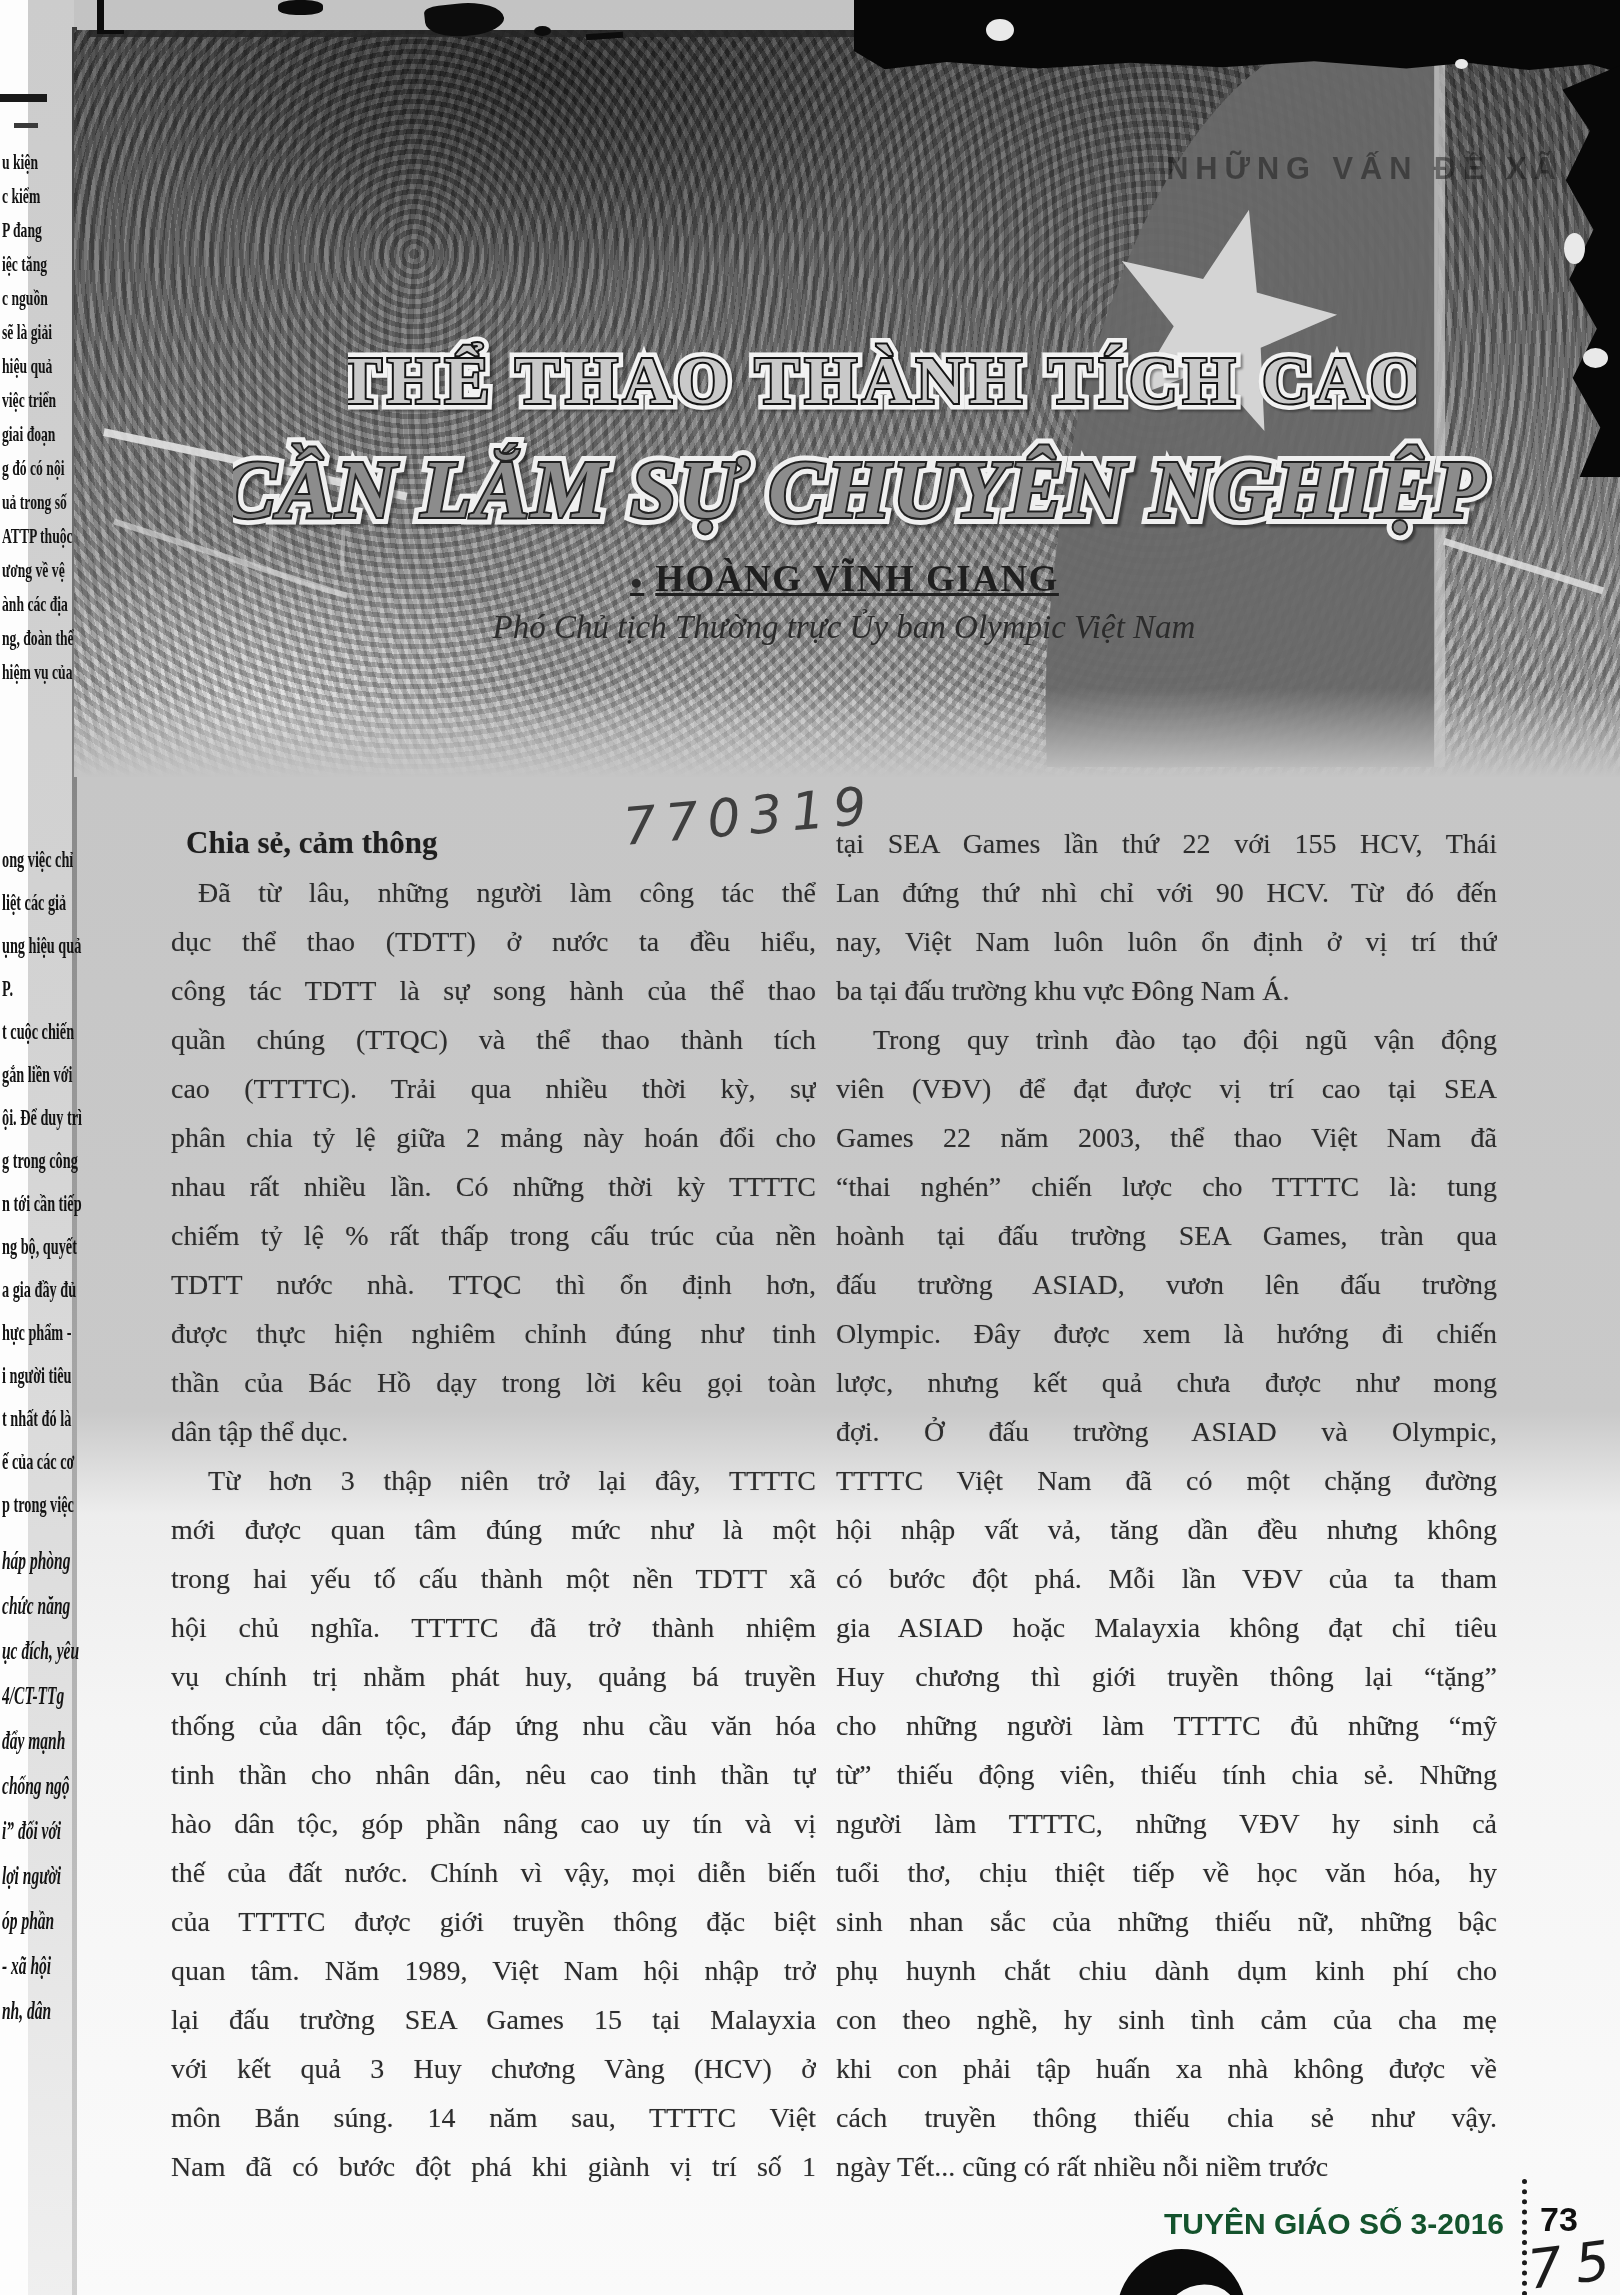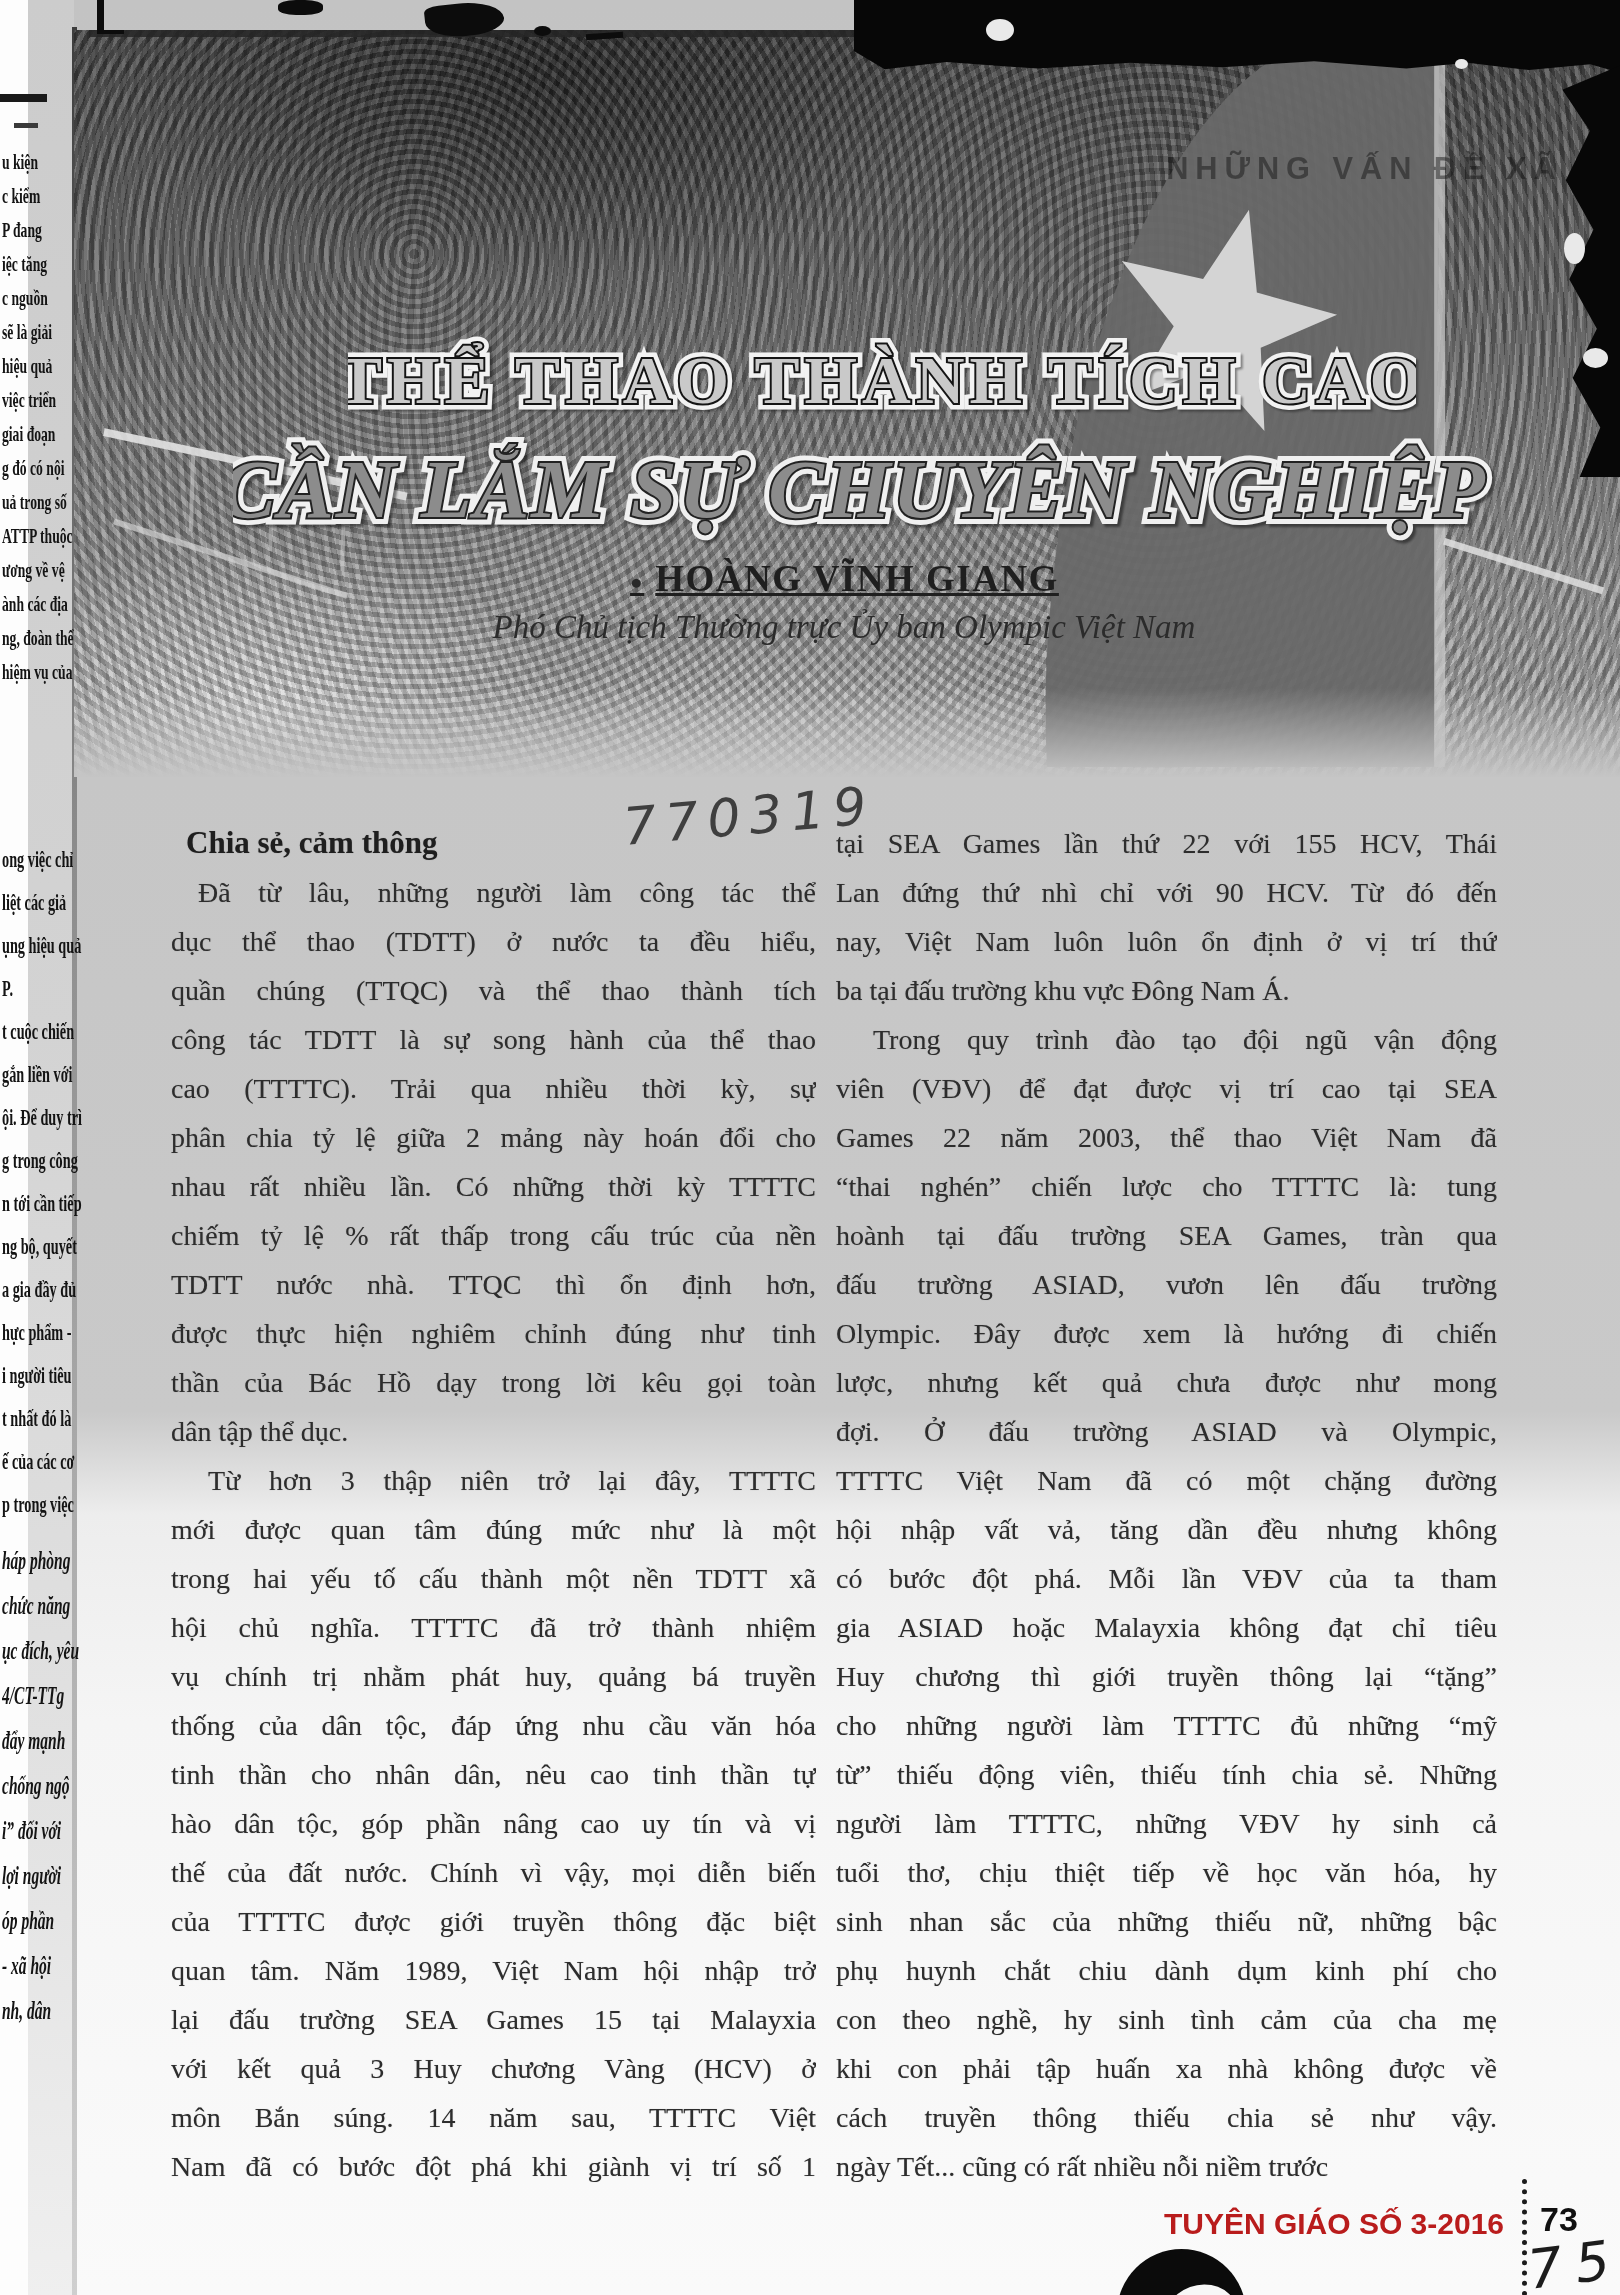--- a/index.html
+++ b/index.html
@@ -52,21 +52,21 @@
   .right-lines .line:nth-child(5){text-indent:37px;}
   .right-lines .line:nth-child(4),.right-lines .line:nth-child(28){text-align-last:left;}
   
   .frags{position:absolute;left:2px;width:102px;overflow:hidden;}
   .frags .frag{white-space:nowrap;font-weight:bold;color:#141414;transform:scaleX(.62);transform-origin:0 50%;}
   .g-top{top:145px;} .g-top .frag{height:34px;line-height:34px;font-size:22px;}
   .g-mid{top:838px;} .g-mid .frag{height:43px;line-height:43px;font-size:23px;}
   .g-bot{top:1538px;} .g-bot .frag{height:45px;line-height:45px;font-size:25px;font-style:italic;}
   
   .footer-journal{position:absolute;left:1092px;top:2207px;width:412px;text-align:right;
-    font-family:"Liberation Sans",sans-serif;font-weight:bold;font-size:30px;color:#b91c1c;}
+    font-family:"Liberation Sans",sans-serif;font-weight:bold;font-size:30px;color:#14532d;}
   .footer-dots{position:absolute;left:1522px;top:2179px;height:117px;width:0;border-left:5px dotted #1b1b1b;}
   .footer-page{position:absolute;left:1540px;top:2200px;font-family:"Liberation Sans",sans-serif;
     font-weight:bold;font-size:34px;color:#101010;}
   .footer-hand{position:absolute;left:1528px;top:2233px;font-family:"DejaVu Sans",sans-serif;font-style:italic;
     font-size:54px;letter-spacing:13px;color:#1c1c1c;transform:rotate(-7deg);}
   
   .blob{position:absolute;background:#0c0c0c;}
   .black-band{position:absolute;left:854px;top:0;width:767px;height:73px;background:#070707;
     clip-path:polygon(0 0,100% 0,100% 100%,96% 88%,88% 96%,80% 86%,72% 94%,60% 84%,48% 92%,36% 86%,24% 94%,12% 85%,4% 95%,0 70%);}
   .black-right{position:absolute;left:1552px;top:65px;width:69px;height:412px;background:#070707;
@@ -114,22 +114,22 @@
     <span class="bullet">●</span><span>HOÀNG VĨNH GIANG</span>
   </div>
   <div class="author-role">Phó Chủ tịch Thường trực Ủy ban Olympic Việt Nam</div>
 
   <div class="section-heading">Chia sẻ, cảm thông</div>
   <div class="handnote">770319</div>
 
   <div class="col left-lines">
       <div class="line">Đã từ lâu, những người làm công tác thể</div>
       <div class="line">dục thể thao (TDTT) ở nước ta đều hiểu,</div>
+      <div class="line">công tác TDTT là sự song hành của thể thao</div>
       <div class="line">quần chúng (TTQC) và thể thao thành tích</div>
-      <div class="line">công tác TDTT là sự song hành của thể thao</div>
       <div class="line">cao (TTTTC). Trải qua nhiều thời kỳ, sự</div>
       <div class="line">phân chia tỷ lệ giữa 2 mảng này hoán đổi cho</div>
       <div class="line">nhau rất nhiều lần. Có những thời kỳ TTTTC</div>
       <div class="line">chiếm tỷ lệ % rất thấp trong cấu trúc của nền</div>
       <div class="line">TDTT nước nhà. TTQC thì ổn định hơn,</div>
       <div class="line">được thực hiện nghiêm chỉnh đúng như tinh</div>
       <div class="line">thần của Bác Hồ dạy trong lời kêu gọi toàn</div>
       <div class="line">dân tập thể dục.</div>
       <div class="line">Từ hơn 3 thập niên trở lại đây, TTTTC</div>
       <div class="line">mới được quan tâm đúng mức như là một</div>

